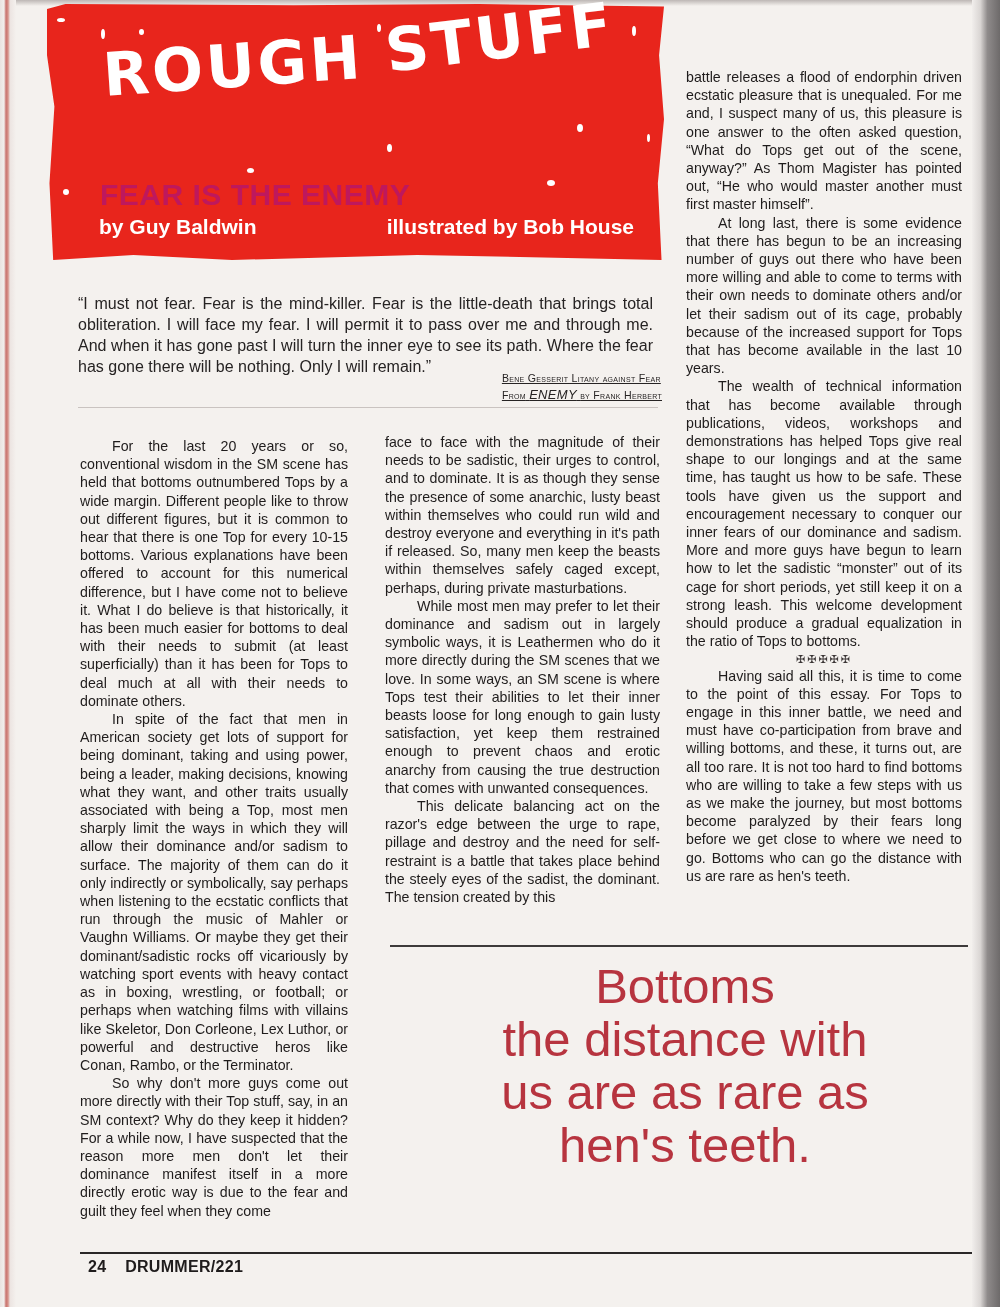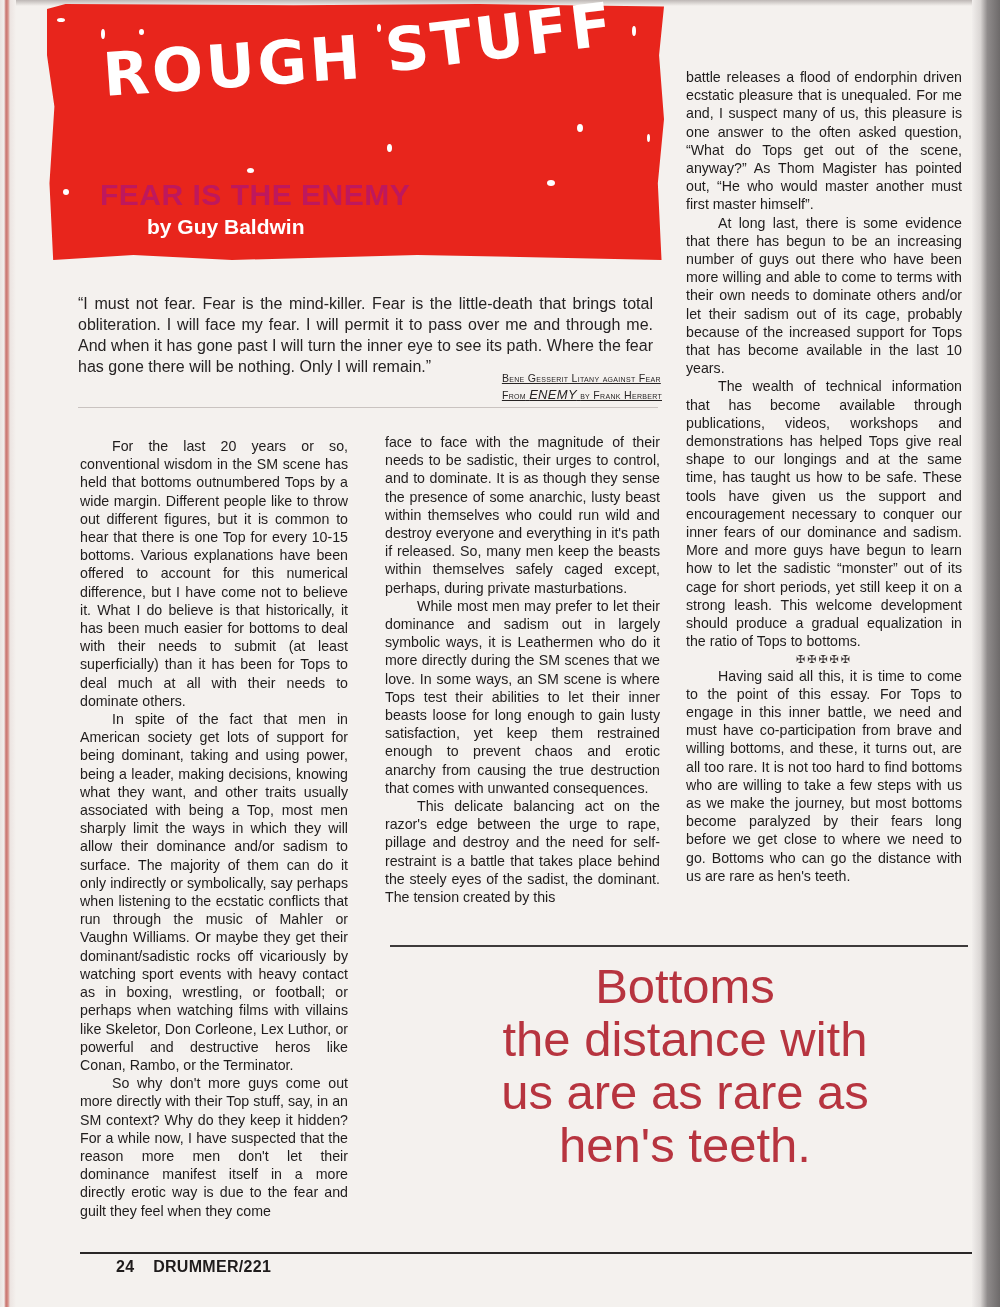--- a/index.html
+++ b/index.html
@@ -38,21 +38,21 @@
     white-space: nowrap;
   }
   .banner-title .w2 { display: inline-block; margin-left: 24px; transform: rotate(-3deg) translateY(-10px); }
   .banner-sub {
     position: absolute; left: 100px; top: 178px;
     color: #be185d; font-weight: bold; font-size: 30px; letter-spacing: 0.5px;
   }
   .banner-byline {
     position: absolute; left: 99px; top: 215px; width: 535px;
     color: #fff; font-weight: bold; font-size: 21px;
-    display: flex; justify-content: space-between; margin-left: 48px;
+    display: flex; justify-content: space-between;
   }
   
   .epigraph {
     position: absolute; left: 78px; top: 293px; width: 575px;
     font-size: 16px; line-height: 21px; text-align: justify;
     color: #262323;
   }
   .epigraph-attrib {
     position: absolute; right: 338px; top: 371px;
     text-align: left; font-size: 10.6px; line-height: 15.5px; color: #262323;
@@ -83,21 +83,21 @@
     color: #b7343f; font-weight: normal; text-align: center;
     font-size: 49px; line-height: 53px;
   }
   .footer-rule {
     position: absolute; left: 80px; top: 1252px; width: 892px; height: 2px; background: #2a2727;
   }
   .footer {
     position: absolute; left: 88px; top: 1258px;
     font-weight: bold; font-size: 16px; color: #1f1c1c; letter-spacing: 0.3px;
   }
-  .footer .num { margin-right: 14px; margin-left: 28px; }
+  .footer .num { margin-right: 14px; }
 </style>
 </head>
 <body>
 
 <div class="page-top-edge"></div>
 <div class="page-edge-left"></div>
 <div class="page-edge-right"></div>
 
 <div class="banner">
   <span class="banner-speck" style="left:10px;top:14px;width:8px;height:4px;"></span>
@@ -112,20 +112,21 @@
   <span class="banner-speck" style="left:16px;top:185px;width:6px;height:6px;"></span>
   <span class="banner-speck" style="left:600px;top:130px;width:3px;height:8px;"></span>
 </div>
 
 <div class="banner-title">
   <span>ROUGH</span><span class="w2">STUFF</span>
 </div>
 <div class="banner-sub">FEAR IS THE ENEMY</div>
 <div class="banner-byline">
   <span>by Guy Baldwin</span>
+  <span>illustrated by Bob House</span>
 </div>
 
 <div class="epigraph">“I must not fear.  Fear is the mind-killer.  Fear is the little-death that brings total obliteration.  I will face my fear.  I will permit it to pass over me and through me.  And when it has gone past I will turn the inner eye to see its path.  Where the fear has gone there will be nothing.  Only I will remain.”</div>
 <div class="epigraph-attrib">
   <div>Bene Gesserit Litany against Fear</div>
   <div>
     <span>From</span>
     <span class="it">ENEMY</span>
     <span>by Frank Herbert</span>
   </div>

